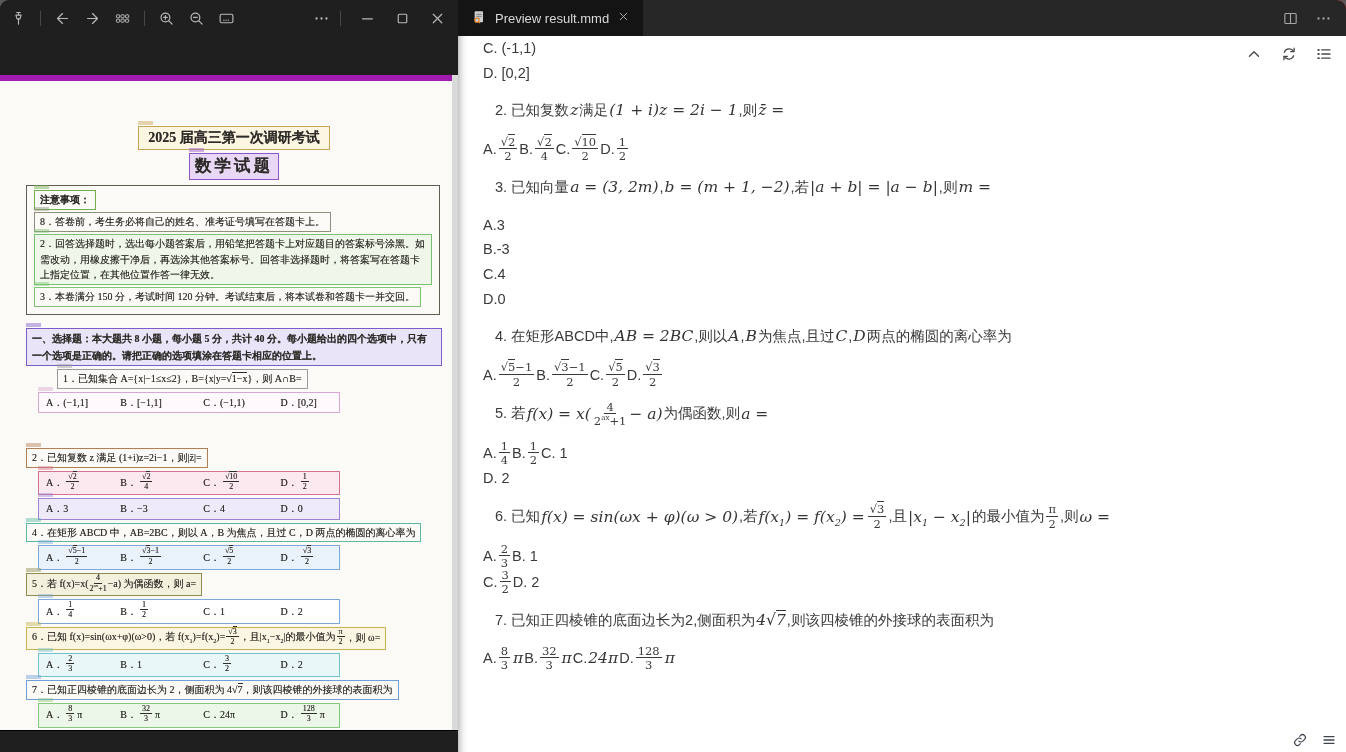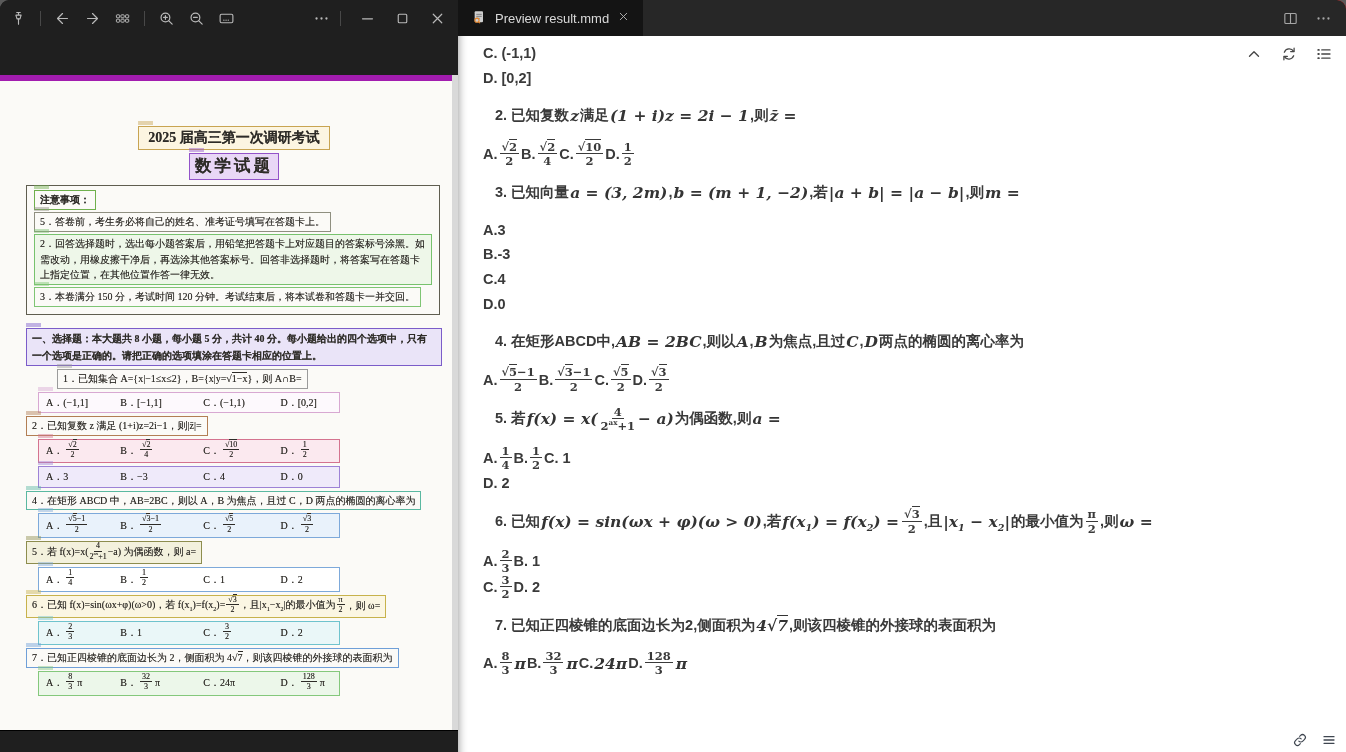--- a/index.html
+++ b/index.html
@@ -41,21 +41,21 @@
   
   .rpanel{position:absolute;left:458px;top:0;width:888px;height:752px;background:#b91c1c;}
   .tabbar{height:36px;background:#272727;display:flex;align-items:stretch;border-radius:0 9px 0 0;}
   .tab{display:flex;align-items:center;gap:8px;padding:0 13px;background:#141414;color:#d9d9d9;
        font-size:13px;cursor:pointer;}
   .tab .ic svg{width:16px;height:16px;}
   .tab .tclose svg{width:13px;height:13px;color:#b5b5b5;}
   .tab-actions{margin-left:auto;display:flex;align-items:center;gap:16px;padding-right:14px;color:#a6a6a6;}
   .pcontent{position:absolute;top:36px;left:0;right:0;bottom:0;background:#fff;overflow:hidden;
             box-shadow:inset 10px 0 10px -10px rgba(0,0,0,.45);}
-  #prev{padding-top:5px;font-weight:bold;}
+  #prev{}
   .pl{display:flex;align-items:center;min-height:24.6px;padding-left:25px;font-size:14.5px;color:#3a3a3a;white-space:nowrap;}
   .pl .mt{font-family:"DejaVu Serif",serif;font-style:italic;font-size:15.5px;padding:0 1px;color:#343434;}
   .stem{margin:13px 0;padding-left:37px;}
   .view-actions{position:absolute;top:9px;right:13px;display:flex;gap:17px;color:#474747;}
   .view-actions .ic svg{width:18px;height:18px;}
   .footer-actions{position:absolute;bottom:4px;right:9px;display:flex;gap:13px;color:#3f4650;}
   .footer-actions .ic svg{width:16px;height:16px;}
 
   
   .frac{display:inline-flex;flex-direction:column;align-items:center;line-height:1.05;vertical-align:middle;margin:0 1px;}
@@ -154,21 +154,21 @@
             </span>
           </div>
       </div>
     </div>
     <div class="paper">
       <div id="doc">
           <div class="brow center"><div class="box title1" style="border-color: rgb(200, 164, 82); background: rgb(252, 245, 225);"><span class="tag" style="background: rgb(200, 164, 82);"></span><span class="pt">2025 届高三第一次调研考试</span></div></div>
           <div class="brow center"><div class="box title2" style="border-color: rgb(147, 83, 201); background: rgb(233, 215, 246);"><span class="tag" style="background: rgb(147, 83, 201);"></span><span class="pt">数学试题</span></div></div>
           <div class="notice" style="border-color: rgb(95, 93, 80);">
             <div class="brow"><div class="box nb" style="border-color: rgb(111, 176, 76);"><span class="tag" style="background: rgb(111, 176, 76);"></span><span class="pt">注意事项：</span></div></div>
-            <div class="brow"><div class="box" style="border-color: rgb(143, 143, 128);"><span class="tag" style="background: rgb(143, 143, 128);"></span><span class="pt">5．答卷前，考生务必将自己的姓名、准考证号填写在答题卡上。</span></div></div>
+            <div class="brow"><div class="box" style="border-color: rgb(143, 143, 128);"><span class="tag" style="background: rgb(143, 143, 128);"></span><span class="pt">8．答卷前，考生务必将自己的姓名、准考证号填写在答题卡上。</span></div></div>
             <div class="brow"><div class="box" style="border-color: rgb(119, 194, 109); background: rgb(238, 247, 233);"><span class="tag" style="background: rgb(119, 194, 109);"></span><span class="pt">2．回答选择题时，选出每小题答案后，用铅笔把答题卡上对应题目的答案标号涂黑。如需改动，用橡皮擦干净后，再选涂其他答案标号。回答非选择题时，将答案写在答题卡上指定位置，在其他位置作答一律无效。</span></div></div>
             <div class="brow"><div class="box" style="border-color: rgb(127, 197, 116);"><span class="tag" style="background: rgb(127, 197, 116);"></span><span class="pt">3．本卷满分 150 分，考试时间 120 分钟。考试结束后，将本试卷和答题卡一并交回。</span></div></div>
           </div>
           <div class="brow">
             <div class="box sect" style="border-color: rgb(123, 92, 201); background: rgb(234, 228, 248);"><span class="tag" style="background: rgb(123, 92, 201);"></span><span class="pt">一、选择题：本大题共 8 小题，每小题 5 分，共计 40 分。每小题给出的四个选项中，只有一个选项是正确的。请把正确的选项填涂在答题卡相应的位置上。</span></div>
           </div>
           <div class="brow"><div class="box" style="border-color: rgb(155, 155, 155); margin-left: 31px;"><span class="tag" style="background: rgb(155, 155, 155);"></span><span class="pt">1．已知集合 A={x|−1≤x≤2}，B={x|y=<span class="rad">√<span class="ol">1−x</span></span>}，则 A∩B=</span></div></div>
           <div class="brow">
             <div class="box opts" style="border-color: rgb(216, 168, 210); background: rgb(253, 249, 253);">
               <span class="tag" style="background: rgb(216, 168, 210);"></span>
@@ -179,21 +179,21 @@
                 <span class="pt">B．[−1,1]</span>
               </span>
               <span class="opt">
                 <span class="pt">C．(−1,1)</span>
               </span>
               <span class="opt">
                 <span class="pt">D．[0,2]</span>
               </span>
             </div>
           </div>
-          <div class="brow"><div class="box" style="border-color: rgb(178, 126, 84);"><span class="tag" style="background: rgb(178, 126, 84);"></span><span class="pt">2．已知复数 z 满足 (1+i)z=2i−1，则|z̄|=</span></div></div>
+          <div class="brow"><div class="box" style="border-color: rgb(178, 126, 84); margin-top: 32px;"><span class="tag" style="background: rgb(178, 126, 84);"></span><span class="pt">2．已知复数 z 满足 (1+i)z=2i−1，则|z̄|=</span></div></div>
           <div class="brow">
             <div class="box opts" style="border-color: rgb(212, 115, 143); background: rgb(251, 233, 239);">
               <span class="tag" style="background: rgb(212, 115, 143);"></span>
               <span class="opt">
                 <span class="pt">A．</span>
                 <span class="frac">
                   <span class="fn"><span class="rad">√<span class="ol">2</span></span></span>
                   <span class="fd">2</span>
                 </span>
               </span>

